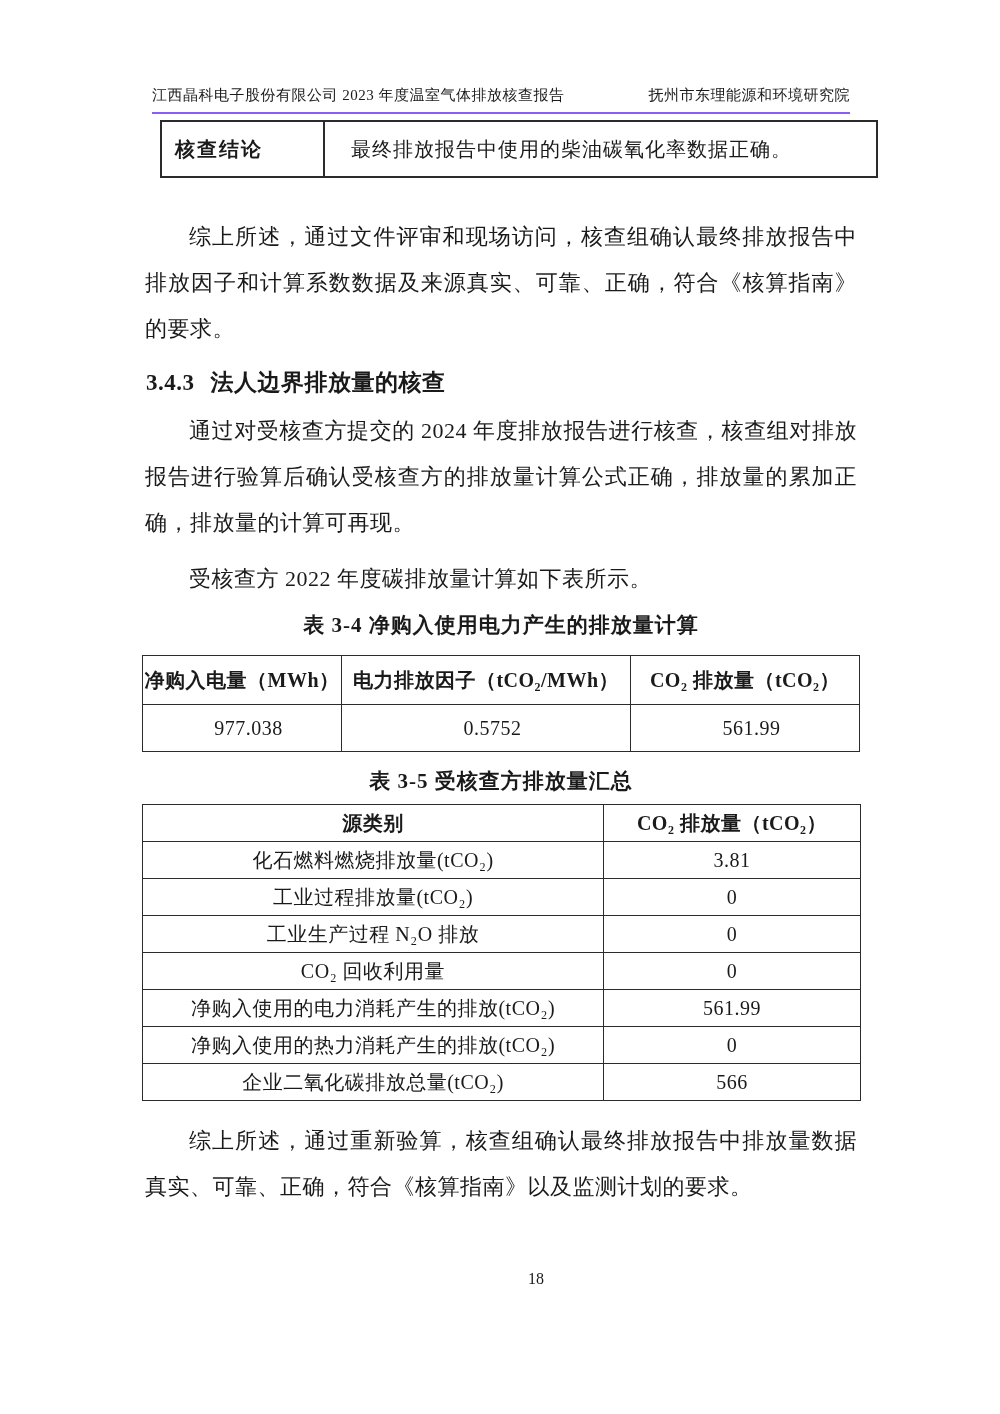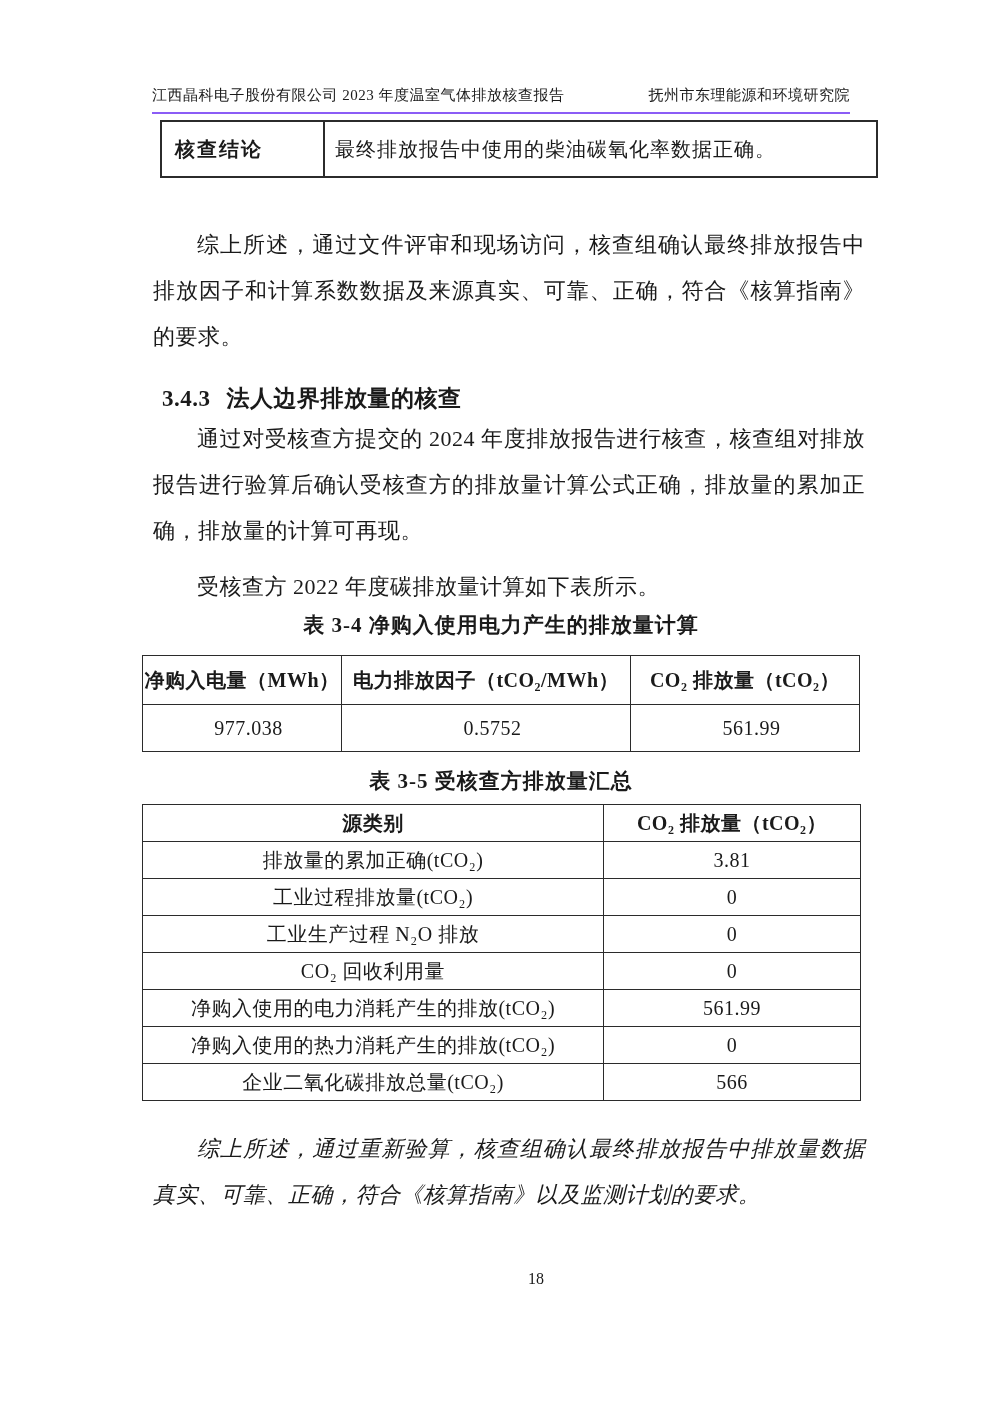--- a/index.html
+++ b/index.html
@@ -45,46 +45,46 @@
     font-size: 20px;
     vertical-align: middle;
   }
   .conclusion-table .c-label {
     width: 147px;
     font-weight: bold;
     padding-left: 13px;
     letter-spacing: 2px;
   }
   .conclusion-table .c-content {
-    padding-left: 10px;
+    padding-left: 26px;
     letter-spacing: 1px;
   }
 
   
   .para {
     position: absolute;
     left: 145px;
     width: 712px;
-    margin: 8px;
+    margin: 0;
     font-size: 22px;
     line-height: 46px;
     text-align: justify;
     text-indent: 2em;
     letter-spacing: 0.5px;
   }
   .p1 { top: 214px; }
   .p2 { top: 408px; }
   .p3 { top: 556px; }
-  .p4 { top: 1118px; font-style: italic; }
+  .p4 { top: 1118px; }
 
   .heading {
     position: absolute;
     left: 146px;
     top: 363px;
-    margin: 16px;
+    margin: 0;
     font-size: 23px;
     font-weight: bold;
     line-height: 40px;
     letter-spacing: 0.5px;
   }
   .heading .sec-num { margin-right: 16px; }
 
   .table-title {
     position: absolute;
     left: 145px;
@@ -186,21 +186,21 @@
 
   <div class="table-title t35-title">表 3-5 受核查方排放量汇总</div>
 
   <table class="data-table t35">
     <tbody>
       <tr>
         <th class="colA">源类别</th>
         <th class="colB">CO₂ 排放量（tCO₂）</th>
       </tr>
       <tr>
-        <td>排放量的累加正确(tCO₂)</td>
+        <td>化石燃料燃烧排放量(tCO₂)</td>
         <td>3.81</td>
       </tr>
       <tr>
         <td>工业过程排放量(tCO₂)</td>
         <td>0</td>
       </tr>
       <tr>
         <td>工业生产过程 N₂O 排放</td>
         <td>0</td>
       </tr>

